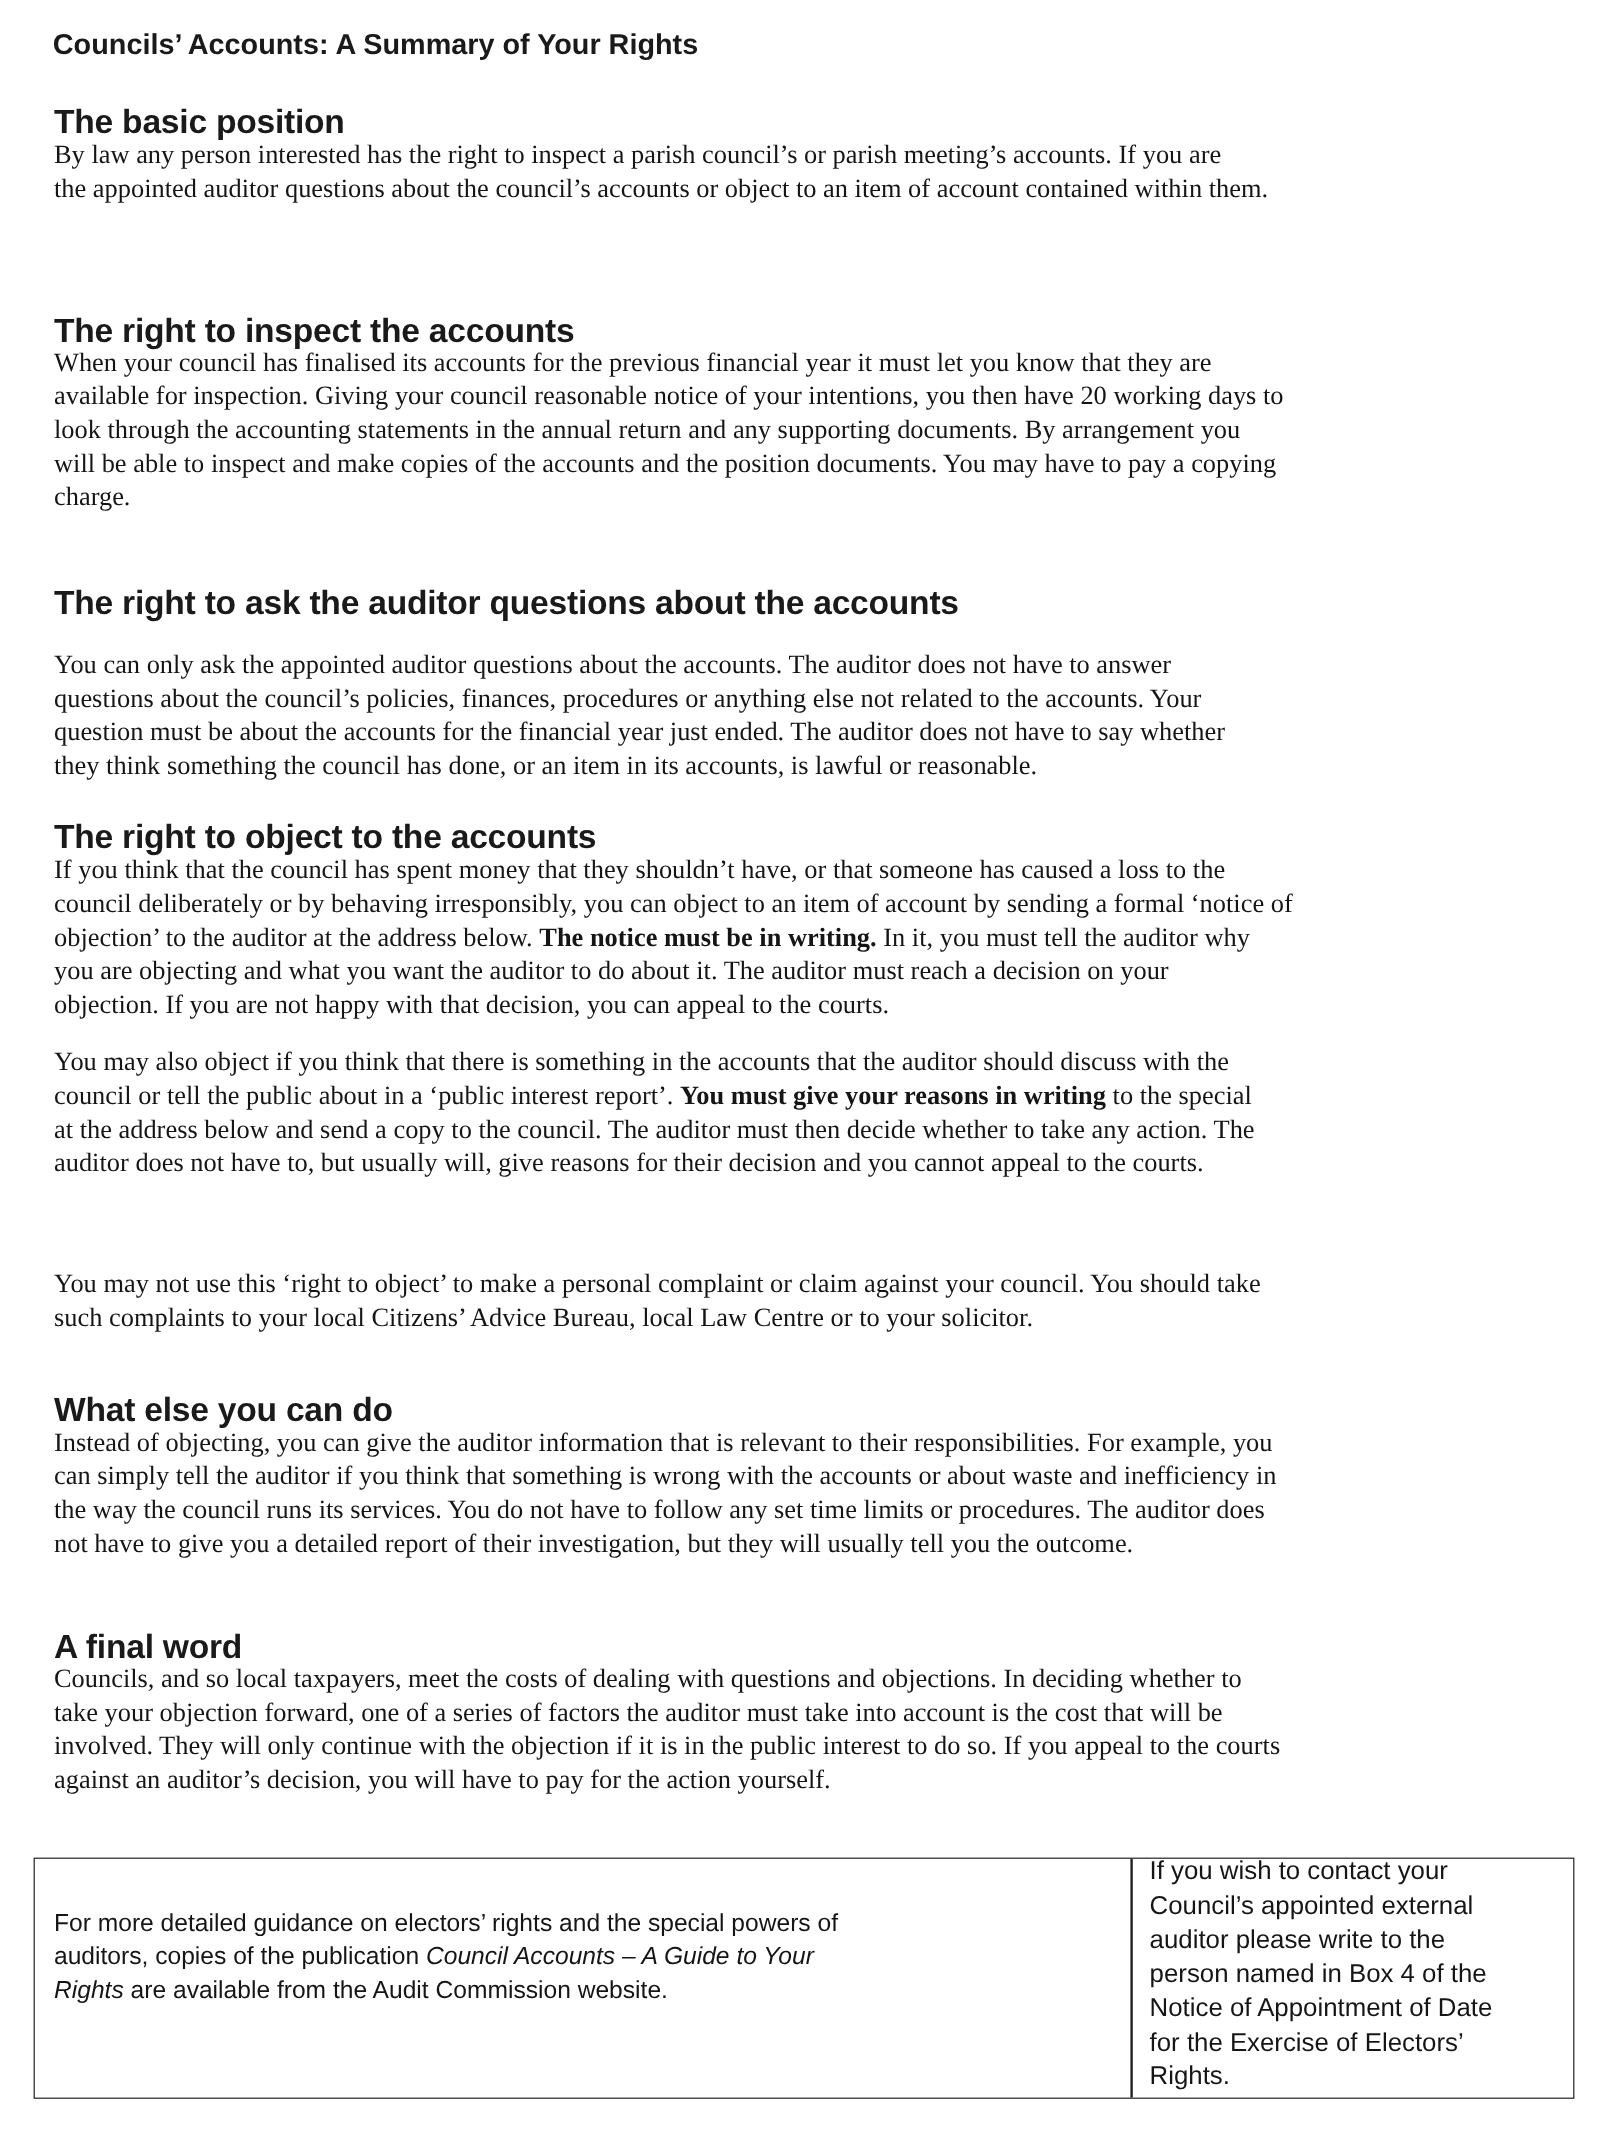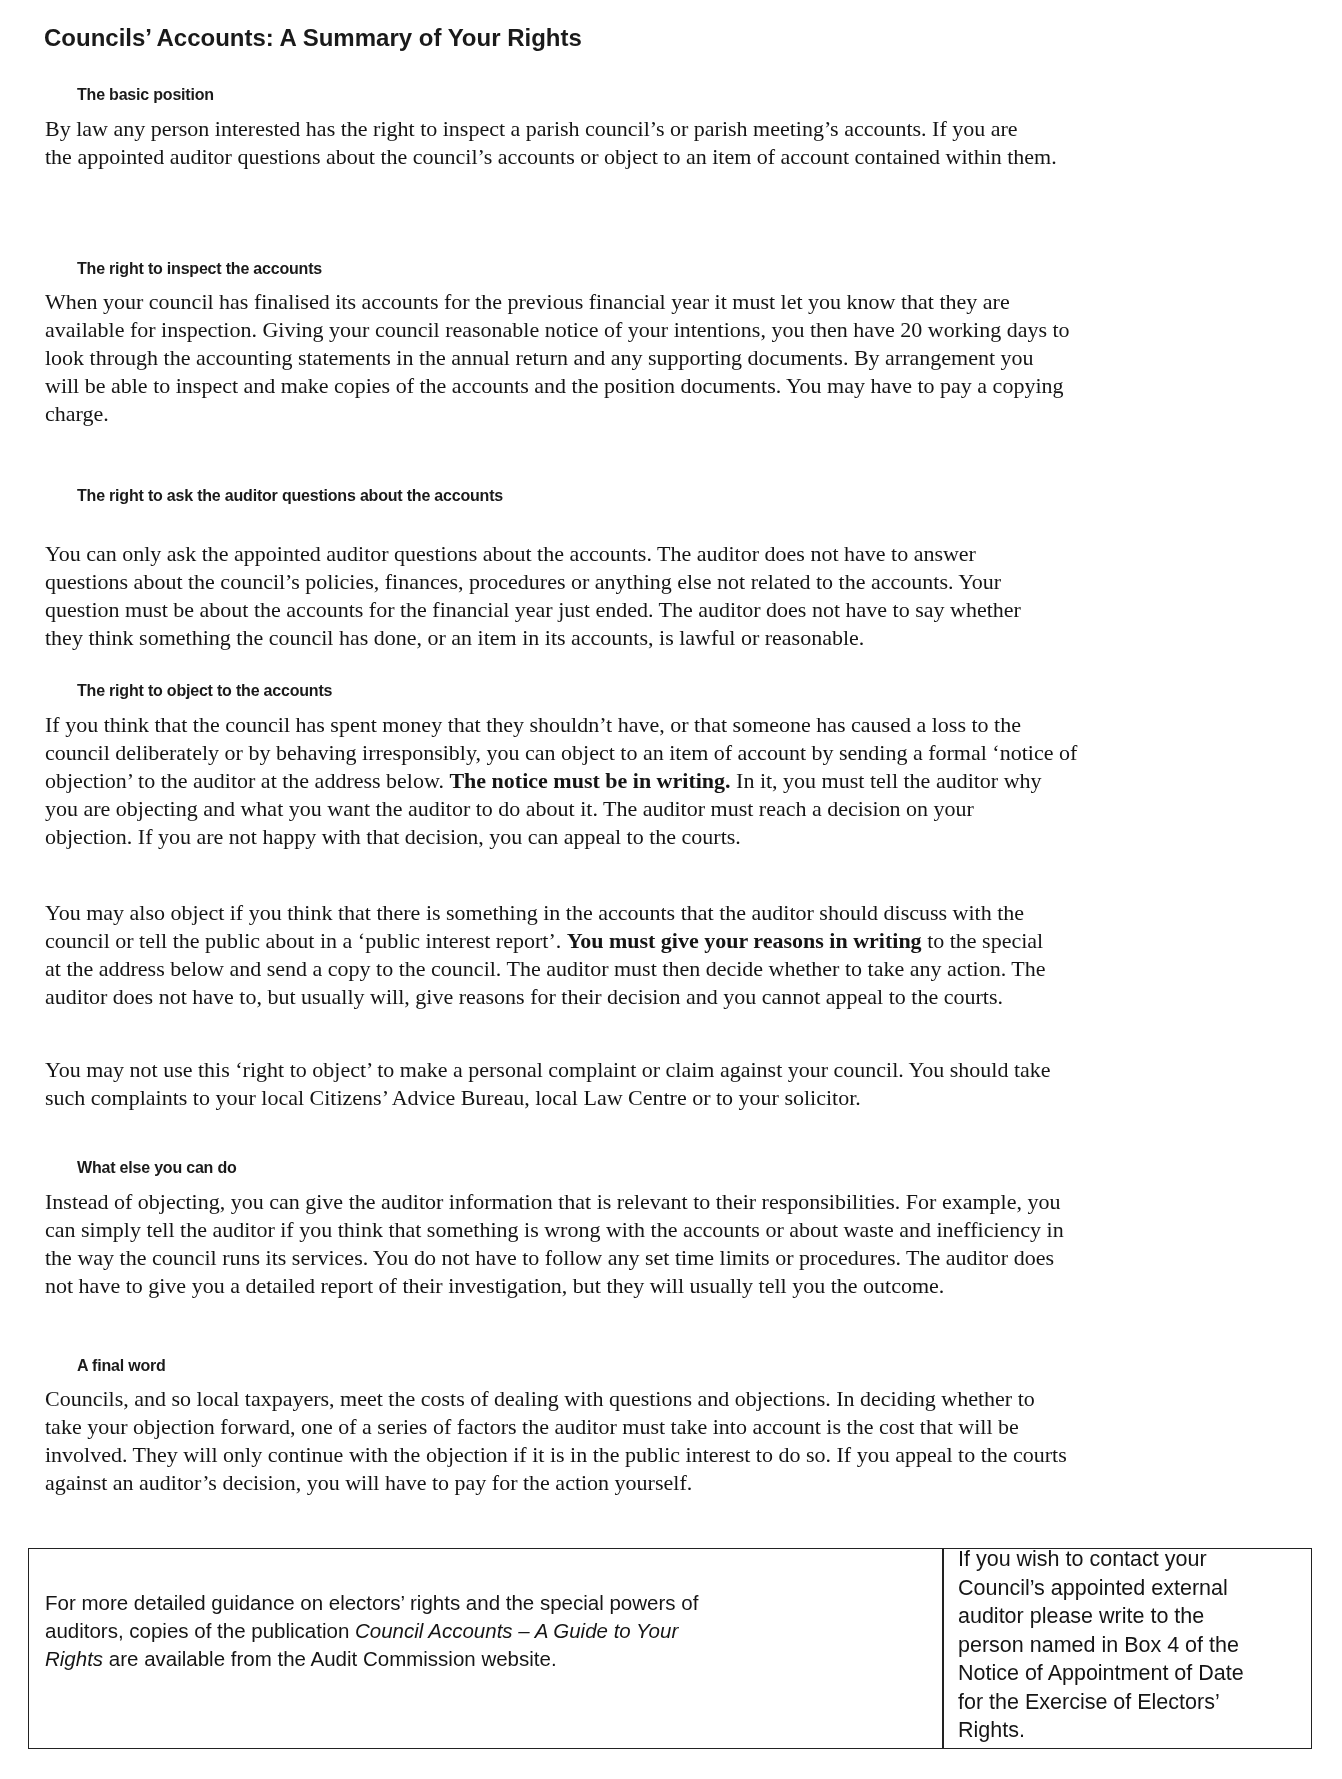--- a/index.html
+++ b/index.html
@@ -5,22 +5,22 @@
   html, body { margin: 0; padding: 0; background: #ffffff; }
   body { width: 1342px; height: 1779px; position: relative; overflow: hidden; color: #111; }
   .page { position: absolute; left: 0; top: 0; width: 1342px; height: 1779px; }
   .title {
     position: absolute; left: 44px; top: 24px;
     font-family: "Liberation Sans", sans-serif; font-weight: bold; font-size: 24px;
     color: #1a1a1a; white-space: nowrap;
   }
   .heading {
     position: absolute; left: 45px;
-    font-family: "Liberation Sans", sans-serif; font-weight: bold; font-size: 16px;
-    color: #1a1a1a; white-space: nowrap; letter-spacing: -0.2px; margin-left: 32px;
+    font-family: "Liberation Sans", sans-serif; font-weight: bold; font-size: 28px;
+    color: #1a1a1a; white-space: nowrap; letter-spacing: -0.2px;
   }
   .para { position: absolute; left: 45px; width: 1290px; }
   .line {
     display: block; height: 28px; line-height: 28px;
     font-family: "Liberation Serif", serif; font-size: 22px;
     color: #151515; white-space: nowrap;
   }
   .line b { font-weight: bold; }
   .box {
     position: absolute; left: 28px; top: 1548px; width: 1284px; height: 201px;
@@ -73,21 +73,21 @@
 
   <div class="heading" style="top:682px;">The right to object to the accounts</div>
   <div class="para" style="top:711px;">
     <span class="line">If you think that the council has spent money that they shouldn’t have, or that someone has caused a loss to the</span>
     <span class="line">council deliberately or by behaving irresponsibly, you can object to an item of account by sending a formal ‘notice of</span>
     <span class="line"><span>objection’ to the auditor at the address below. </span><b>The notice must be in writing.</b><span> In it, you must tell the auditor why</span></span>
     <span class="line">you are objecting and what you want the auditor to do about it.  The auditor must reach a decision on your</span>
     <span class="line">objection. If you are not happy with that decision, you can appeal to the courts.</span>
   </div>
 
-  <div class="para" style="top:899px;">
+  <div class="para" style="top:871px;">
     <span class="line">You may also object if you think that there is something in the accounts that the auditor should discuss with the</span>
     <span class="line"><span>council or tell the public about in a ‘public interest report’. </span><b>You must give your reasons in writing</b><span> to the special</span></span>
     <span class="line">at the address below and send a copy to the council.  The auditor must then decide whether to take any action. The</span>
     <span class="line">auditor does not have to, but usually will, give reasons for their decision and you cannot appeal to the courts.</span>
   </div>
 
   <div class="para" style="top:1056px;">
     <span class="line">You may not use this ‘right to object’ to make a personal complaint or claim against your council. You should take</span>
     <span class="line">such complaints to your local Citizens’ Advice Bureau, local Law Centre or to your solicitor.</span>
   </div>

